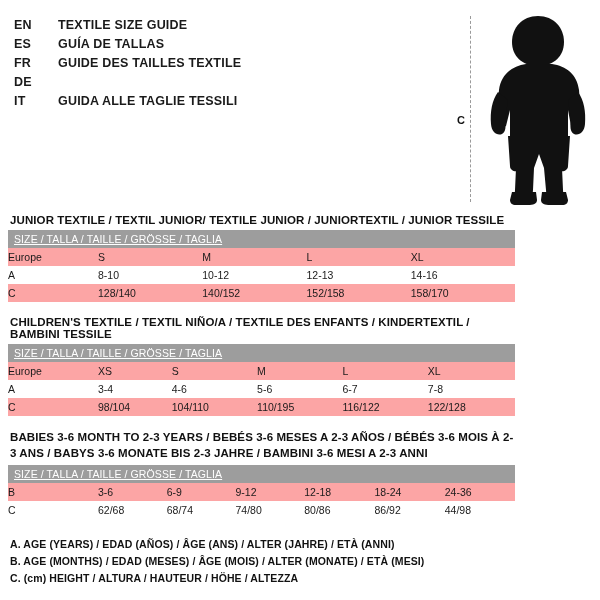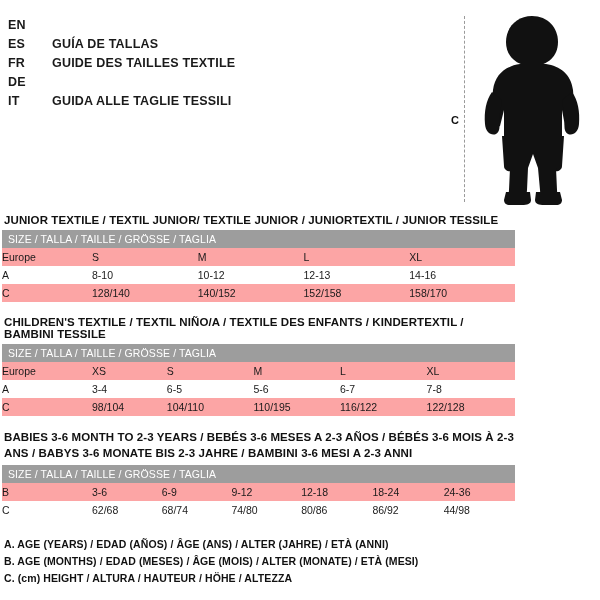--- a/index.html
+++ b/index.html
@@ -13,21 +13,21 @@
     font-family: "Liberation Sans", sans-serif;
     color: #1a1a1a;
     position: relative;
     overflow: hidden;
   }
   .page {
     position: relative;
     width: 529px;
     height: 600px;
     box-sizing: border-box;
-    padding: 14px 14px 0 2px;
+    padding: 14px 14px 0 8px;
   }
 
   
   .header {
     display: flex;
     align-items: flex-start;
     height: 200px;
   }
   .lang-block {
     width: 430px;
@@ -103,20 +103,21 @@
   }
   tr.head-row {
     background: #9d9d9d;
     color: #ffffff;
     font-weight: normal;
   }
   tr.head-row td {
     padding: 3px 0 3px 6px;
     font-size: 10.5px;
     letter-spacing: 0.1px;
+    text-decoration: underline;
   }
   tr.band td {
     background: #fca5a5;
   }
   tr.plain td {
     background: #ffffff;
   }
   td.label-cell {
     padding-left: 6px;
     width: 90px;
@@ -141,20 +142,21 @@
 </head>
 <body>
 
 <div class="page">
 
   <div class="header">
 
     <div class="lang-block">
       <div class="lang-row">
         <span class="lang-code">EN</span>
+        <span class="lang-text">TEXTILE SIZE GUIDE</span>
       </div>
       <div class="lang-row">
         <span class="lang-code">ES</span>
         <span class="lang-text">GUÍA DE TALLAS</span>
       </div>
       <div class="lang-row">
         <span class="lang-code">FR</span>
         <span class="lang-text">GUIDE DES TAILLES TEXTILE</span>
       </div>
       <div class="lang-row">
@@ -239,21 +241,21 @@
         <td class="label-cell">Europe</td>
         <td class="val">XS</td>
         <td class="val">S</td>
         <td class="val">M</td>
         <td class="val">L</td>
         <td class="val">XL</td>
       </tr>
       <tr class="plain">
         <td class="label-cell">A</td>
         <td class="val">3-4</td>
-        <td class="val">6-5</td>
+        <td class="val">4-6</td>
         <td class="val">5-6</td>
         <td class="val">6-7</td>
         <td class="val">7-8</td>
       </tr>
       <tr class="band">
         <td class="label-cell">C</td>
         <td class="val">98/104</td>
         <td class="val">104/110</td>
         <td class="val">110/195</td>
         <td class="val">116/122</td>

